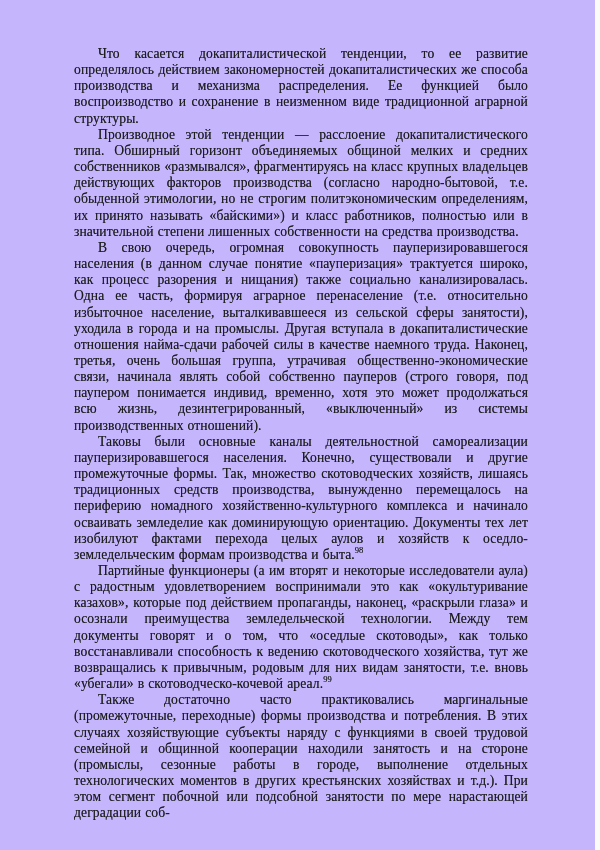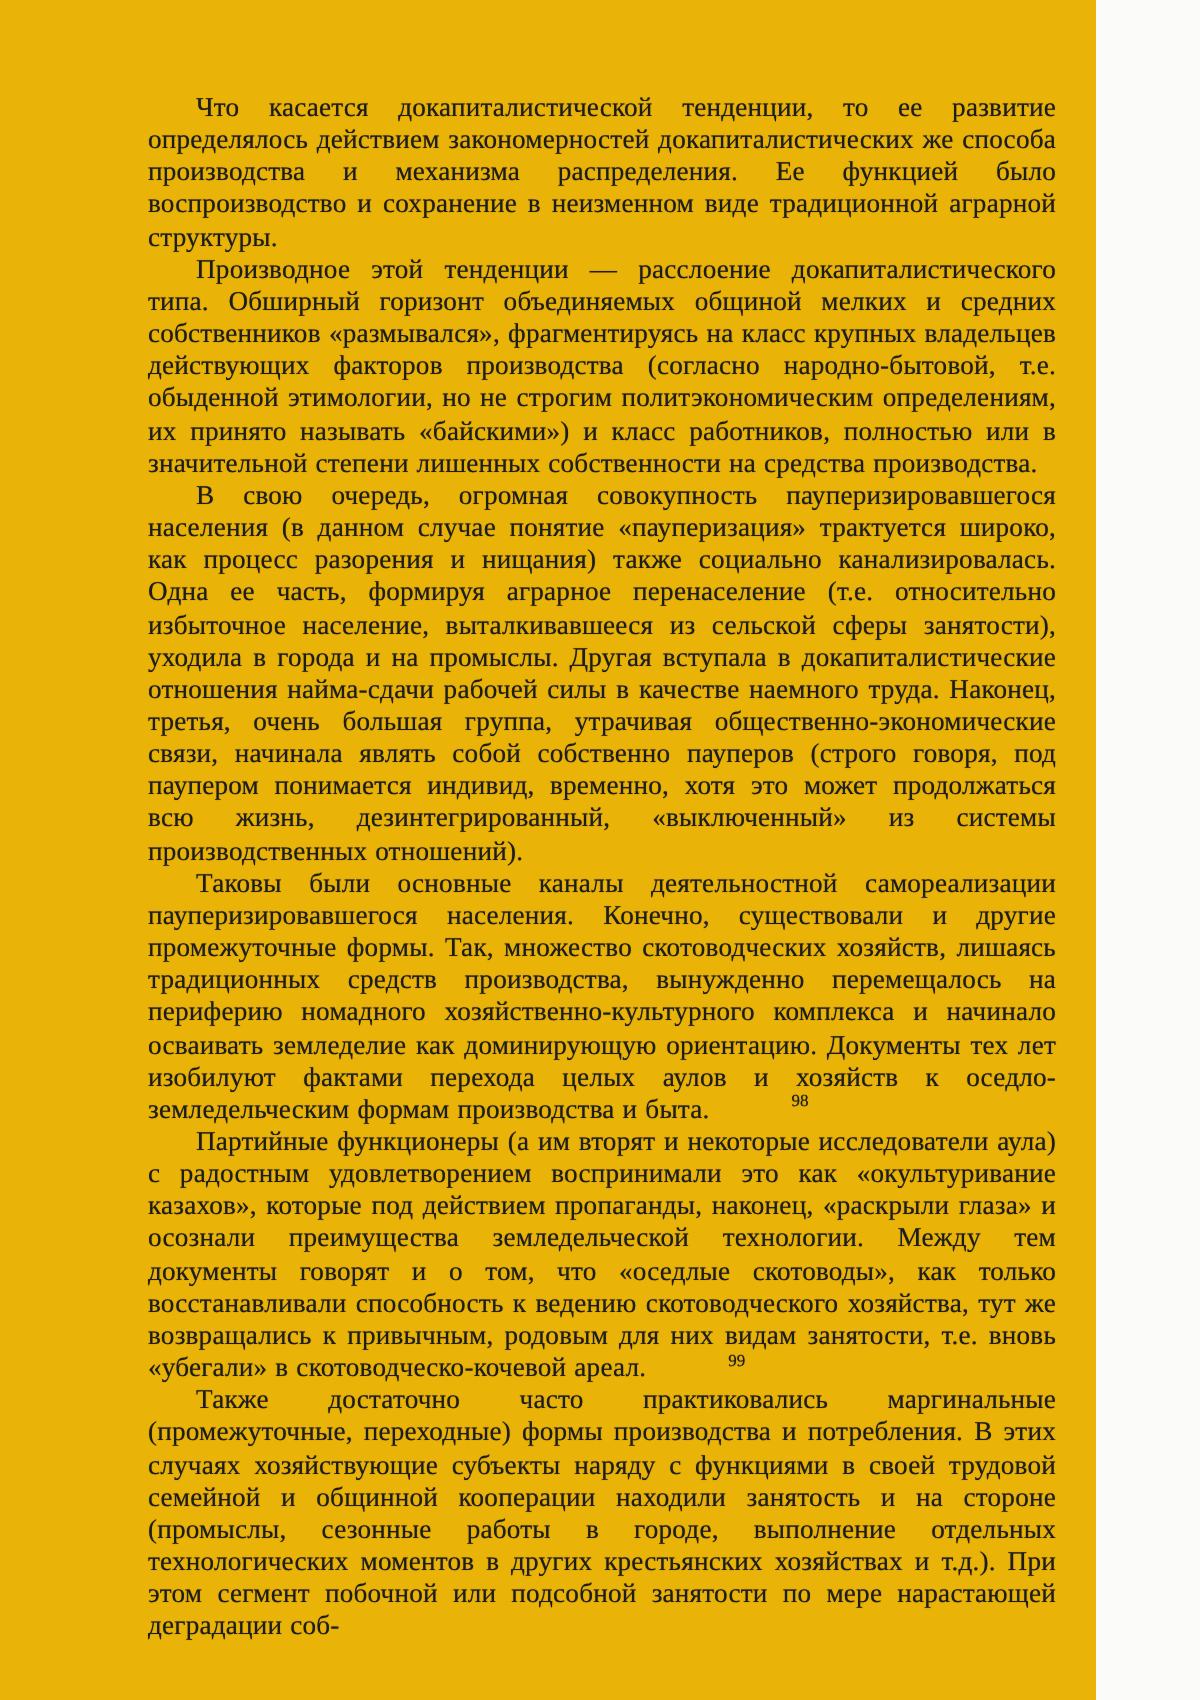--- a/index.html
+++ b/index.html
@@ -7,23 +7,23 @@
     padding: 0;
   }
   body {
     width: 600px;
     height: 850px;
     background: #fbfbf9;
     overflow: hidden;
   }
   .page {
     position: relative;
-    width: 548px;
+    width: 595px;
     height: 850px;
-    background: #eab308;
+    background: #c4b5fd;
     font-family: "Liberation Serif", "DejaVu Serif", serif;
     color: #1d1d1d;
   }
   .text-block {
     position: absolute;
     left: 74px;
     top: 46px;
     width: 454px;
     font-size: 13.6px;
     line-height: 16.15px;
@@ -36,21 +36,20 @@
   .text-block p {
     margin: 0;
     padding: 0;
     text-indent: 24px;
   }
   .text-block sup {
     font-size: 8.5px;
     line-height: 0;
     letter-spacing: 0;
     vertical-align: super;
-    margin-left: 41px;
   }
   .page-number {
     position: absolute;
     top: 773px;
     left: 74px;
     width: 454px;
     text-align: right;
     font-size: 13.5px;
     letter-spacing: 1px;
     color: #2a2a2a;

